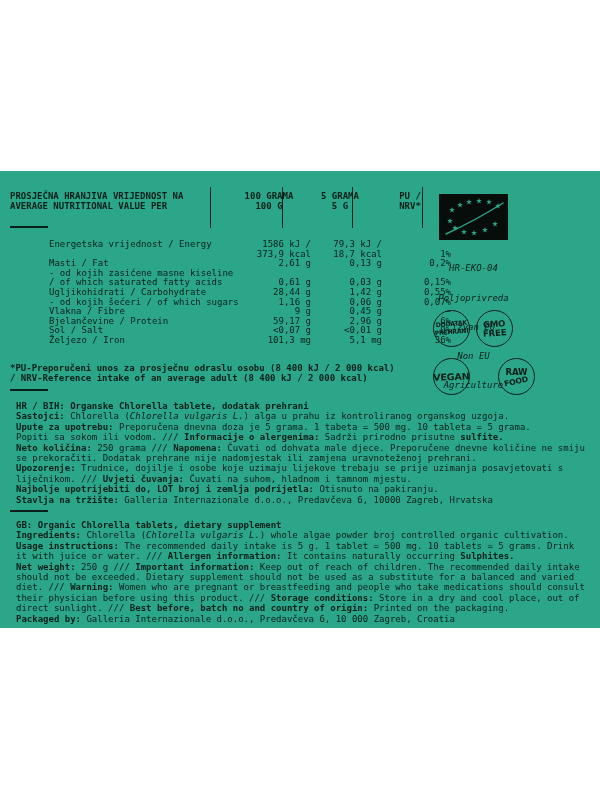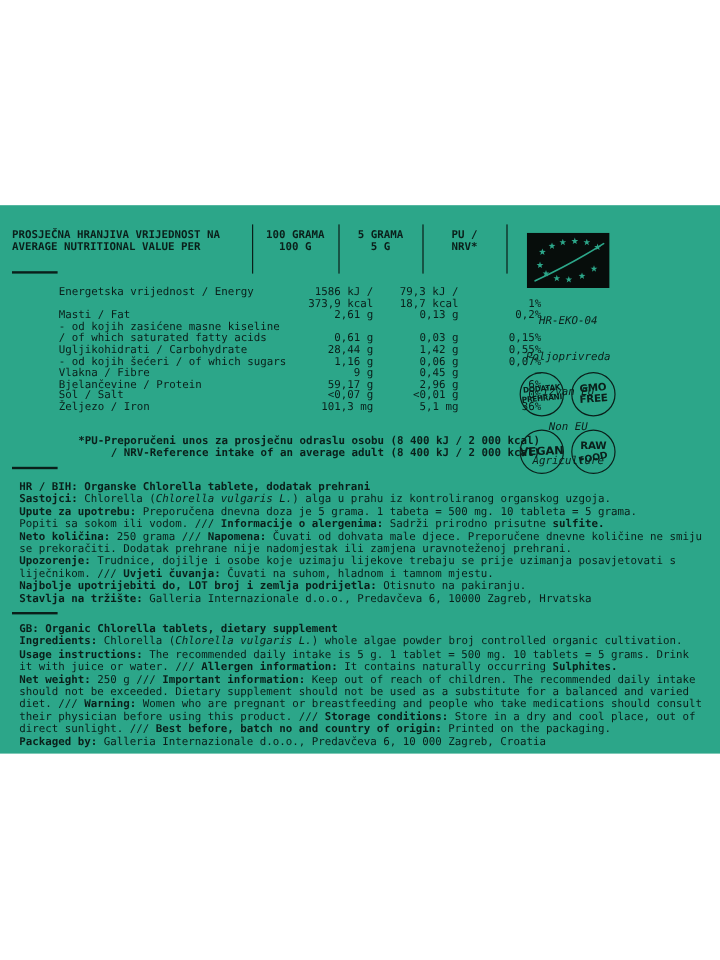--- a/index.html
+++ b/index.html
@@ -12,32 +12,32 @@
   .label {
     position:absolute; left:0; top:171px; width:600px; height:457px;
     background:var(--teal); overflow:hidden;
   }
   .abs { position:absolute; }
   .b { font-weight:bold; }
   .i { font-style:italic; }
 
   
   .ttitle { left:10px; top:20px; width:200px; font-size:9px; line-height:10px; font-weight:bold; white-space:pre; }
-  .colhead { top:20px; font-size:9px; line-height:10px; font-weight:bold; text-align:center; white-space:pre; }
+  .colhead { top:20px; font-size:9px; line-height:10px; font-weight:bold; text-align:center; white-space:pre;padding-left:23px; }
   .ch1 { left:210px; width:72px; } .ch2 { left:282px; width:70px; } .ch3 { left:352px; width:70px; }
   .vdiv { top:16px; width:1px; height:41px; background:var(--ink); }
   .v1{left:210px;} .v2{left:282px;} .v3{left:352px;} .v4{left:422px;}
   .hrule { left:10px; width:38px; height:2px; background:var(--ink); }
   .r1{top:55px;} .r2{top:218px;} .r3{top:339px;}
   #table-rows { left:10px; top:69px; width:402px;margin-left:39px; }
   .trow { display:grid; grid-template-columns:200px 62px 71px 69px; height:9.6px; line-height:9.7px; font-size:9px; white-space:pre; }
   .trow .num { text-align:right; }
 
   
-  .fnwrap { left:10px; top:192px; width:440px;text-align:right; }
+  .fnwrap { left:10px; top:192px; width:440px; }
   .fnline { font-size:9px; line-height:10.3px; font-weight:bold; white-space:pre; }
 
   
   .block { left:16px; width:586px; }
   #hr-block { top:230px; }
   #gb-block { top:349px; }
   .txtline { font-size:9px; line-height:10.4px; height:10.4px; white-space:pre; }
 
   
   .eulogo { left:439px; top:23px; width:69px; height:46px; }
@@ -46,21 +46,21 @@
   
   .badge {
     position:absolute; width:37px; height:37px; border:1.6px solid var(--ink); border-radius:50%;
     display:flex; flex-direction:column; align-items:center; justify-content:center;
     font-family:"DejaVu Sans", sans-serif; font-weight:bold; color:var(--ink); box-sizing:border-box;
   }
   .badge .l { transform-origin:center; letter-spacing:-0.2px; }
   .badge-dodatak-prehrani { left:433px; top:139px; }
   .badge-gmo-free        { left:476px; top:139px; }
   .badge-vegan           { left:433px; top:187px; }
-  .badge-raw-food        { left:476px; top:187px; }
+  .badge-raw-food        { left:498px; top:187px; }
   .badge-dodatak-prehrani .l { font-size:6.4px; line-height:7.2px; transform:rotate(-5deg) scaleX(0.95); }
   .badge-gmo-free .l        { font-size:8.6px; line-height:9px;  transform:rotate(-4deg); }
   .badge-vegan .l           { font-size:9.2px; line-height:10px; transform:rotate(-2deg) scaleX(1.05); }
   .badge-raw-food .l        { font-size:8.6px; line-height:9px; }
   .badge-raw-food .l:nth-child(2) { transform:rotate(-12deg); font-size:7.8px; }
 </style>
 </head>
 <body>
 
 <div class="label">

